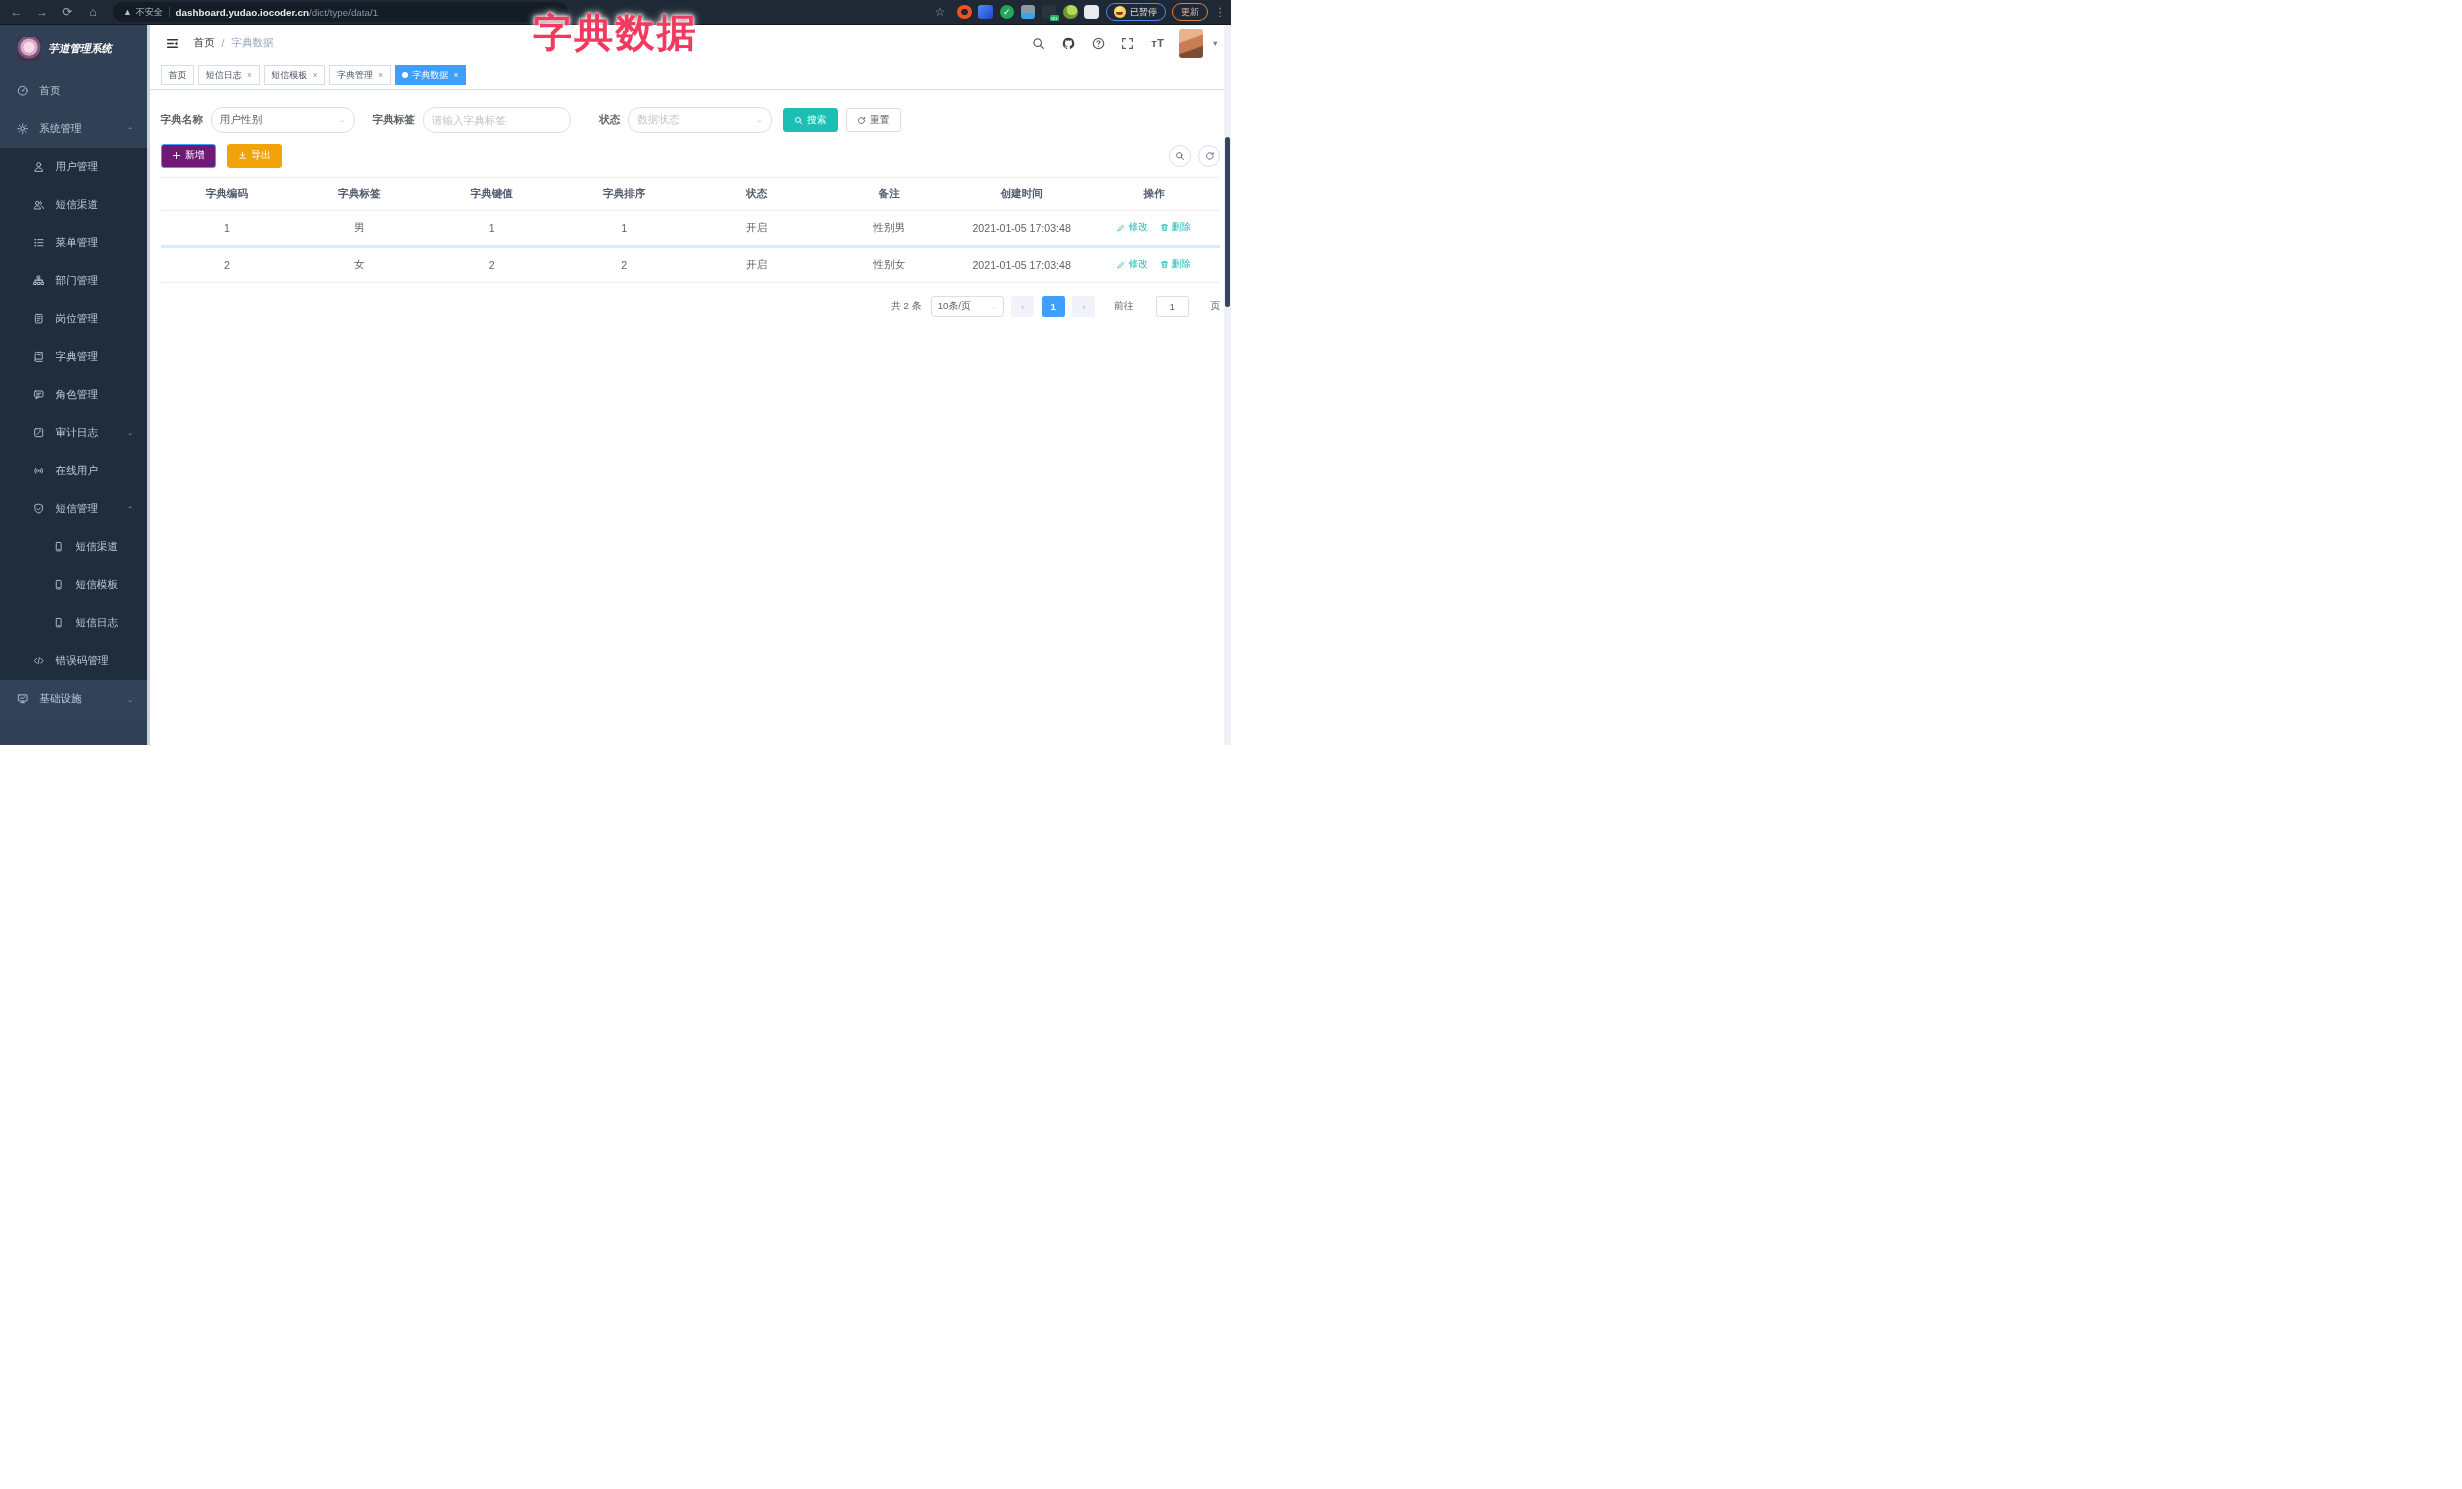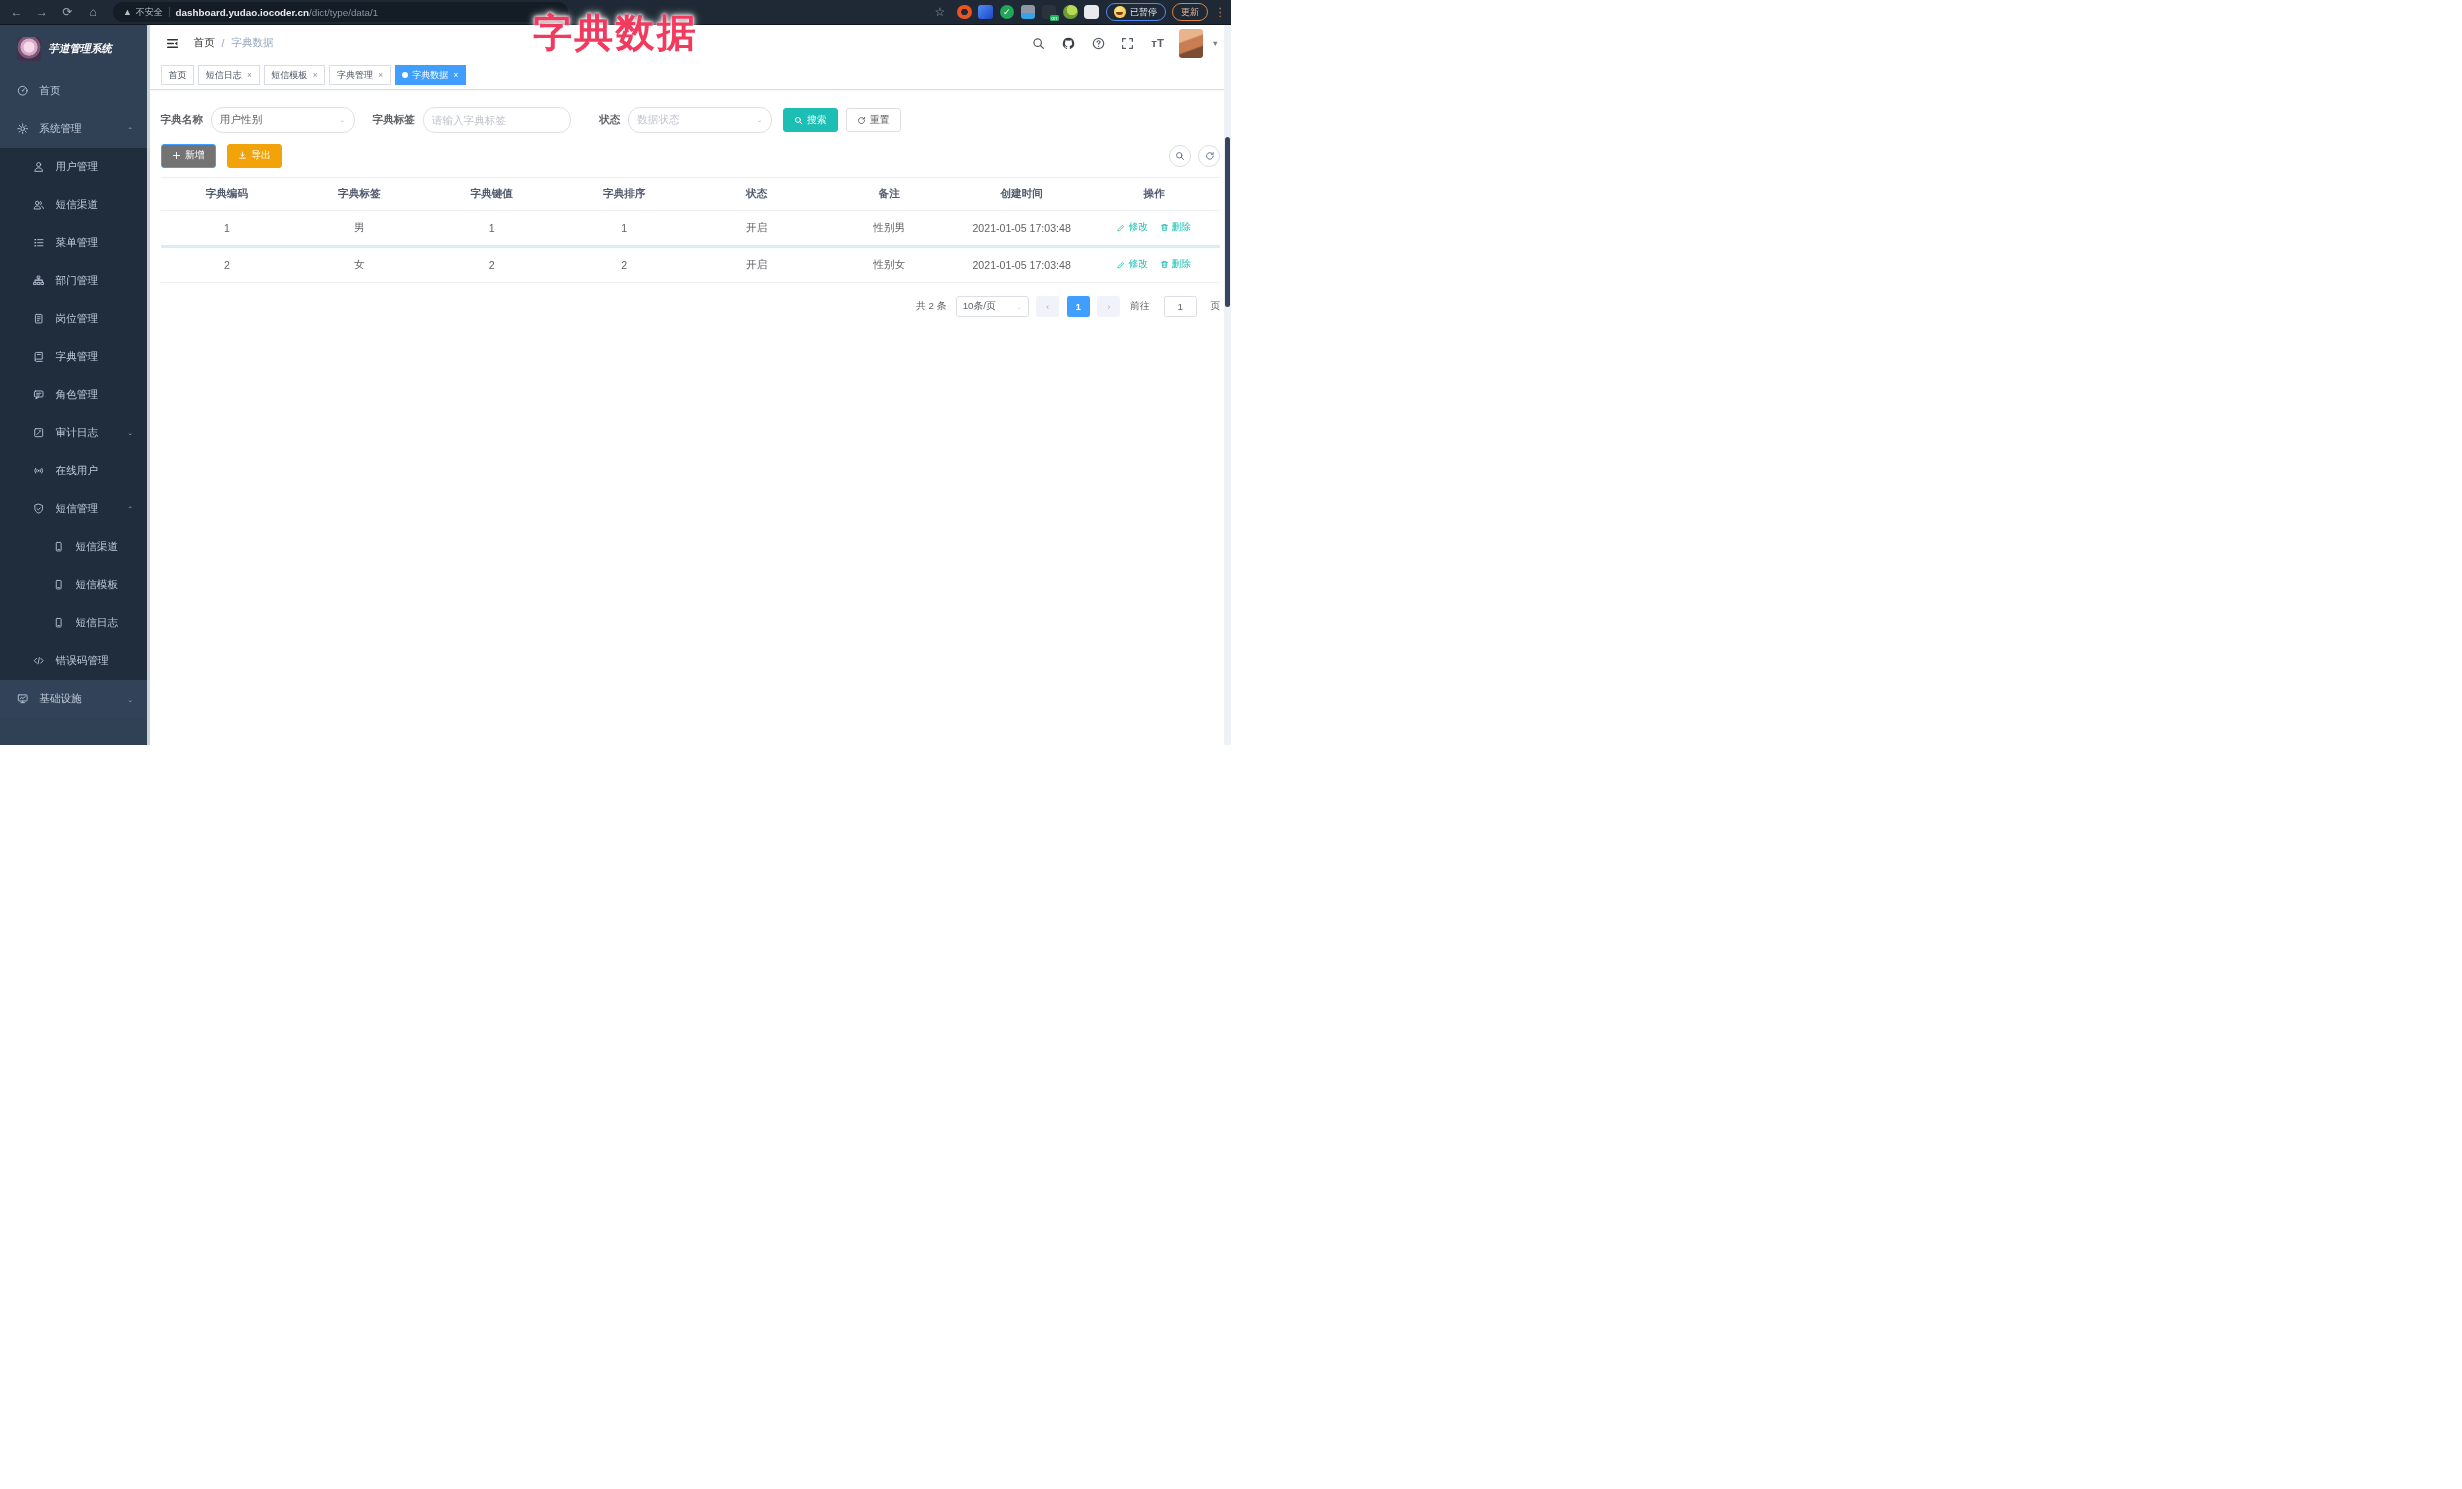--- a/index.html
+++ b/index.html
@@ -77,21 +77,21 @@
   .sel .val { color:#606266; }
   .sel .ph, .inp input::placeholder { color:#c0c4cc; }
   .sel .arr { color:#c0c4cc; font-size:7.6px; transform:scaleY(.75); }
   .inp { width:148px; }
   .inp input { border:none; outline:none; width:100%; font-size:10.6px; color:#606266; font-family:inherit; background:transparent; }
   .gap24 { width:18px; } .gap14 { width:10.6px; } .gap10 { width:7.6px; }
   .btn { height:23.5px; border-radius:3px; display:inline-flex; align-items:center; justify-content:center; gap:3.8px; font-size:9.8px; padding:0 10.6px; cursor:pointer; border:0.8px solid transparent; white-space:nowrap; }
   .btn svg { width:9px; height:9px; stroke:currentColor; fill:none; stroke-width:1.6; stroke-linecap:round; }
   .btn-search { background:#1dbfb4; border-color:#1dbfb4; color:#fff; }
   .btn-reset { background:#fff; border-color:#dcdfe6; color:#606266; }
-  .btn-add { background:#737373; border-color:#409eff; color:#fff; }
+  .btn-add { background:#701a75; border-color:#409eff; color:#fff; }
   .btn-export { background:#f3a30a; border-color:#f3a30a; color:#fff; }
 
   .toolbar-row { display:flex; align-items:center; margin:4.5px 0 9px 0; }
   .tool-circles { margin-left:auto; display:flex; gap:7.6px; }
   .circ { width:22px; height:22px; border-radius:50%; border:0.8px solid #dcdfe6; background:#fff; display:flex; align-items:center; justify-content:center; cursor:pointer; }
   .circ svg { width:9.8px; height:9.8px; stroke:#5e6b82; fill:none; stroke-width:1.5; stroke-linecap:round; }
 
   
   table { width:100%; border-collapse:collapse; table-layout:fixed; }
   th { font-weight:bold; color:#515a6e; font-size:10.6px; height:33px; border-top:0.8px solid #ebeef5; border-bottom:0.8px solid #ebeef5; text-align:center; }
@@ -101,21 +101,21 @@
   .act { color:#1dbfb4; font-size:9.8px; cursor:pointer; display:inline-flex; align-items:center; gap:2.3px; margin:0 4.5px; }
   .act svg { width:9px; height:9px; stroke:#1dbfb4; fill:none; stroke-width:1.4; stroke-linecap:round; }
 
   
   .pager { display:flex; align-items:center; justify-content:flex-end; gap:7.6px; margin-top:13.6px; font-size:9.8px; color:#606266; }
   .pg-total { margin-right:1.5px; }
   .pg-size { width:73px; height:21px; border:0.8px solid #dcdfe6; border-radius:3px; display:flex; align-items:center; justify-content:space-between; padding:8px 6px; color:#606266; }
   .pg-size .arr { color:#c0c4cc; font-size:6.8px; transform:scaleY(.75); }
   .pg-btn { width:23px; height:21px; border-radius:2.3px; background:#f2f3fa; color:#aeb3c4; display:flex; align-items:center; justify-content:center; font-size:9.8px; cursor:pointer; }
   .pg-num { width:23px; height:21px; border-radius:2.3px; background:#409eff; color:#fff; display:flex; align-items:center; justify-content:center; font-weight:bold; cursor:pointer; }
-  .pg-goto { display:flex; align-items:center; gap:14px; margin-left:2px; }
+  .pg-goto { display:flex; align-items:center; gap:22px; margin-left:11px; }
   .pg-goto input { width:33px; height:21px; border:0.8px solid #dcdfe6; border-radius:2.3px; text-align:center; font-size:9.8px; color:#606266; outline:none; font-family:inherit; }
 
   
   .overlay-title { position:absolute; top:6px; left:50%; transform:translateX(-50%); font-size:39px; font-weight:bold; color:#f23a5f; letter-spacing:2.3px; text-shadow:0 0 2.3px #fff,0 0 5.3px #fff,0 0 9px #fff; z-index:50; white-space:nowrap; pointer-events:none; }
 
   
   .scrollbar { position:absolute; top:25px; right:0; width:6.8px; bottom:0; background:#eef1f6; z-index:40; }
   .scrollbar .thumb { position:absolute; top:112px; left:0.8px; width:5.3px; height:170px; border-radius:3px; background:#35455b; }
 </style>
 </head>

